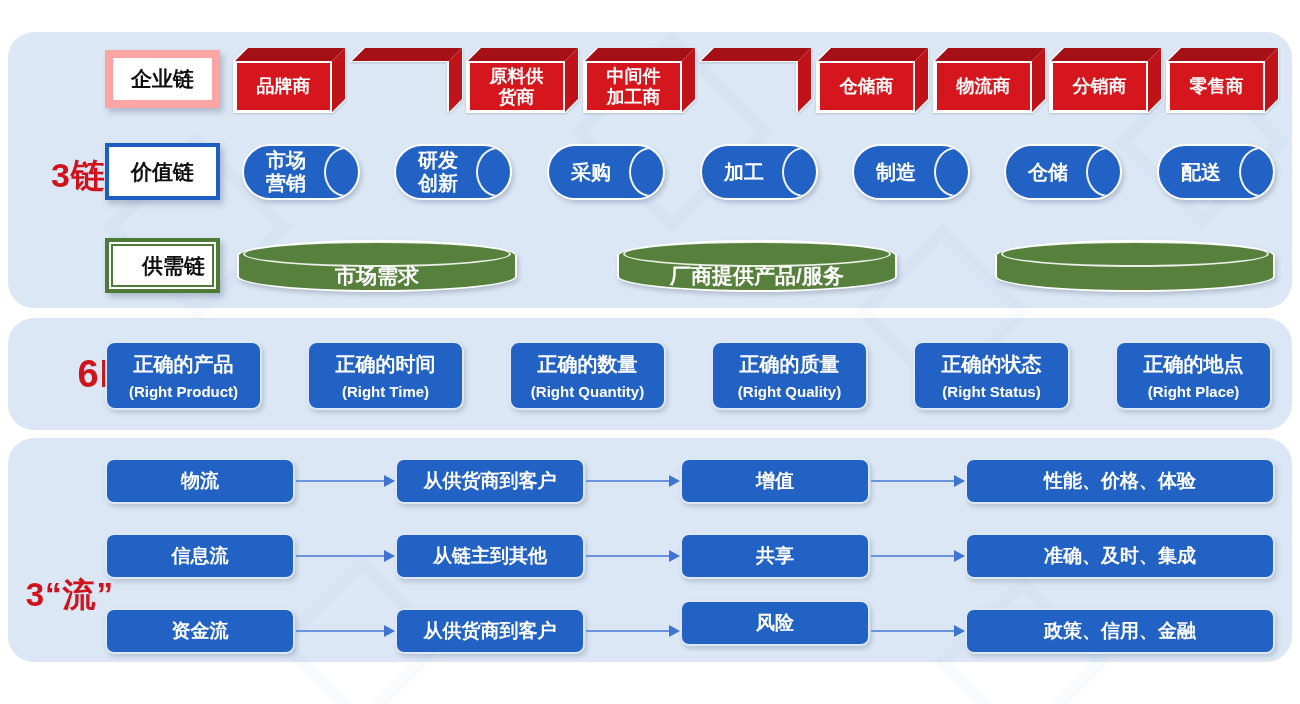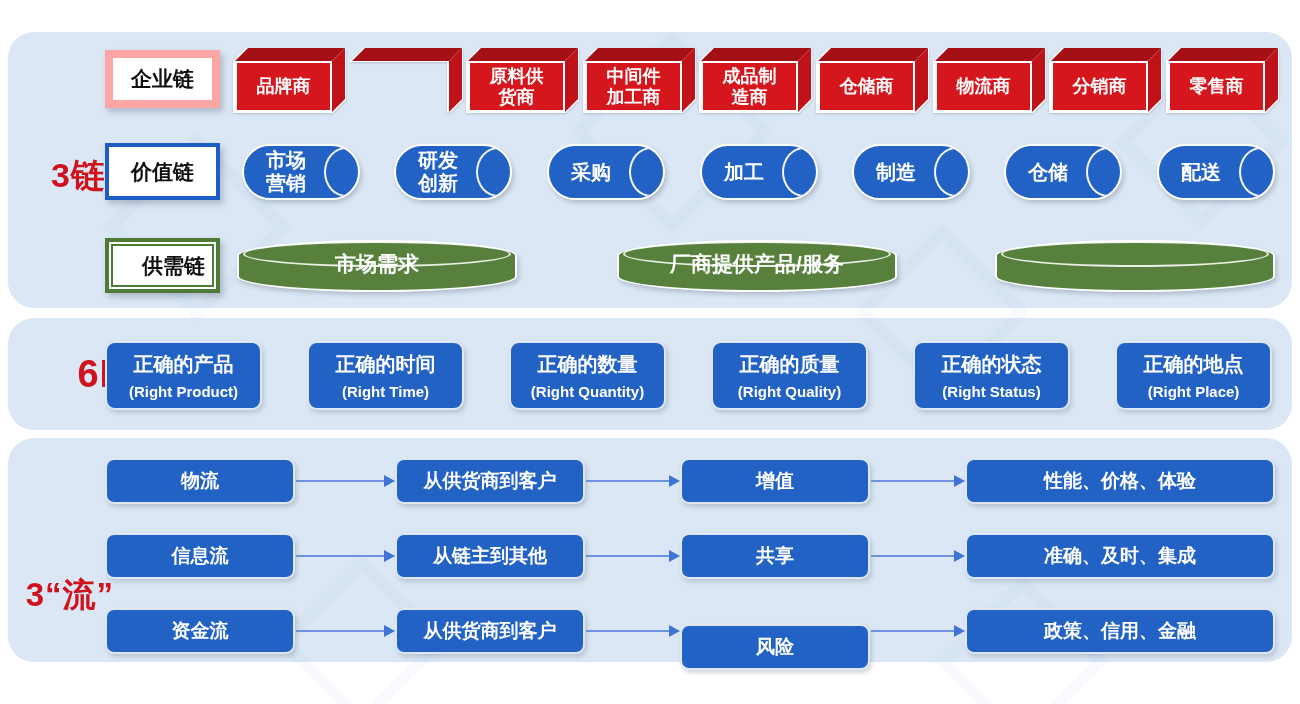--- a/index.html
+++ b/index.html
@@ -41,21 +41,21 @@
   .cyl{position:absolute;top:144px;width:118px;height:56px;background:#2262c4;border:2px solid #ffffff;
     box-sizing:border-box;border-radius:28px;overflow:hidden;display:flex;align-items:center;justify-content:center;
     color:#ffffff;font-weight:bold;font-size:20px;line-height:1.15;text-align:center;white-space:pre-line;
     box-shadow:2px 3px 4px rgba(90,100,125,.3);}
   .cyl-label{position:relative;padding-right:30px;}
   .cyl-cap{position:absolute;right:-10px;top:1px;width:44px;height:50px;box-sizing:border-box;
     border:2px solid rgba(255,255,255,.95);border-radius:50%;}
 
   
   .disk{position:absolute;top:240px;height:52px;background:#57803d;border:2px solid #ffffff;box-sizing:border-box;
-    border-radius:50% / 30%;display:flex;align-items:flex-start;justify-content:center;
+    border-radius:50% / 30%;display:flex;align-items:flex-end;justify-content:center;
     color:#ffffff;font-weight:bold;font-size:21px;box-shadow:2px 3px 4px rgba(90,100,125,.3);}
   .disk-top{position:absolute;left:4px;right:4px;top:-1px;height:26px;box-sizing:border-box;
     border:2px solid rgba(255,255,255,.88);border-radius:50%;}
   .disk-label{position:relative;margin-top:8px;}
 
   
   .rbox{position:absolute;top:341px;width:157px;height:69px;background:#2262c4;border-radius:10px;
     border:2px solid rgba(255,255,255,.85);box-sizing:border-box;display:flex;flex-direction:column;
     align-items:center;justify-content:center;color:#ffffff;box-shadow:2px 3px 4px rgba(90,100,125,.25);}
   .rbox .zh{font-size:20px;font-weight:bold;}
@@ -108,22 +108,20 @@
   </div>
 <div class="cube" style="left:585px">
     <div class="cube-top"></div>
     <div class="cube-side"></div>
     <div class="cube-front">中间件
 加工商</div>
   </div>
 <div class="cube" style="left:701px">
     <div class="cube-top"></div>
     <div class="cube-side"></div>
-    <div class="cube-front">成品制
-造商</div>
   </div>
 <div class="cube" style="left:818px">
     <div class="cube-top"></div>
     <div class="cube-side"></div>
     <div class="cube-front">仓储商</div>
   </div>
 <div class="cube" style="left:935px">
     <div class="cube-top"></div>
     <div class="cube-side"></div>
     <div class="cube-front">物流商</div>
@@ -199,15 +197,15 @@
 <div class="fbox" style="left:395px;top:533px;width:190px">从链主到其他</div>
 <div class="arrow" style="left:586px;top:555px;width:92px"></div>
 <div class="fbox" style="left:680px;top:533px;width:190px">共享</div>
 <div class="arrow" style="left:871px;top:555px;width:92px"></div>
 <div class="fbox" style="left:965px;top:533px;width:310px">准确、及时、集成</div>
 
 <div class="fbox" style="left:105px;top:608px;width:190px">资金流</div>
 <div class="arrow" style="left:296px;top:630px;width:97px"></div>
 <div class="fbox" style="left:395px;top:608px;width:190px">从供货商到客户</div>
 <div class="arrow" style="left:586px;top:630px;width:92px"></div>
-<div class="fbox" style="left:680px;top:624px;width:190px">风险</div>
+<div class="fbox" style="left:680px;top:600px;width:190px">风险</div>
 <div class="arrow" style="left:871px;top:630px;width:92px"></div>
 <div class="fbox" style="left:965px;top:608px;width:310px">政策、信用、金融</div>
 
 </body></html>

